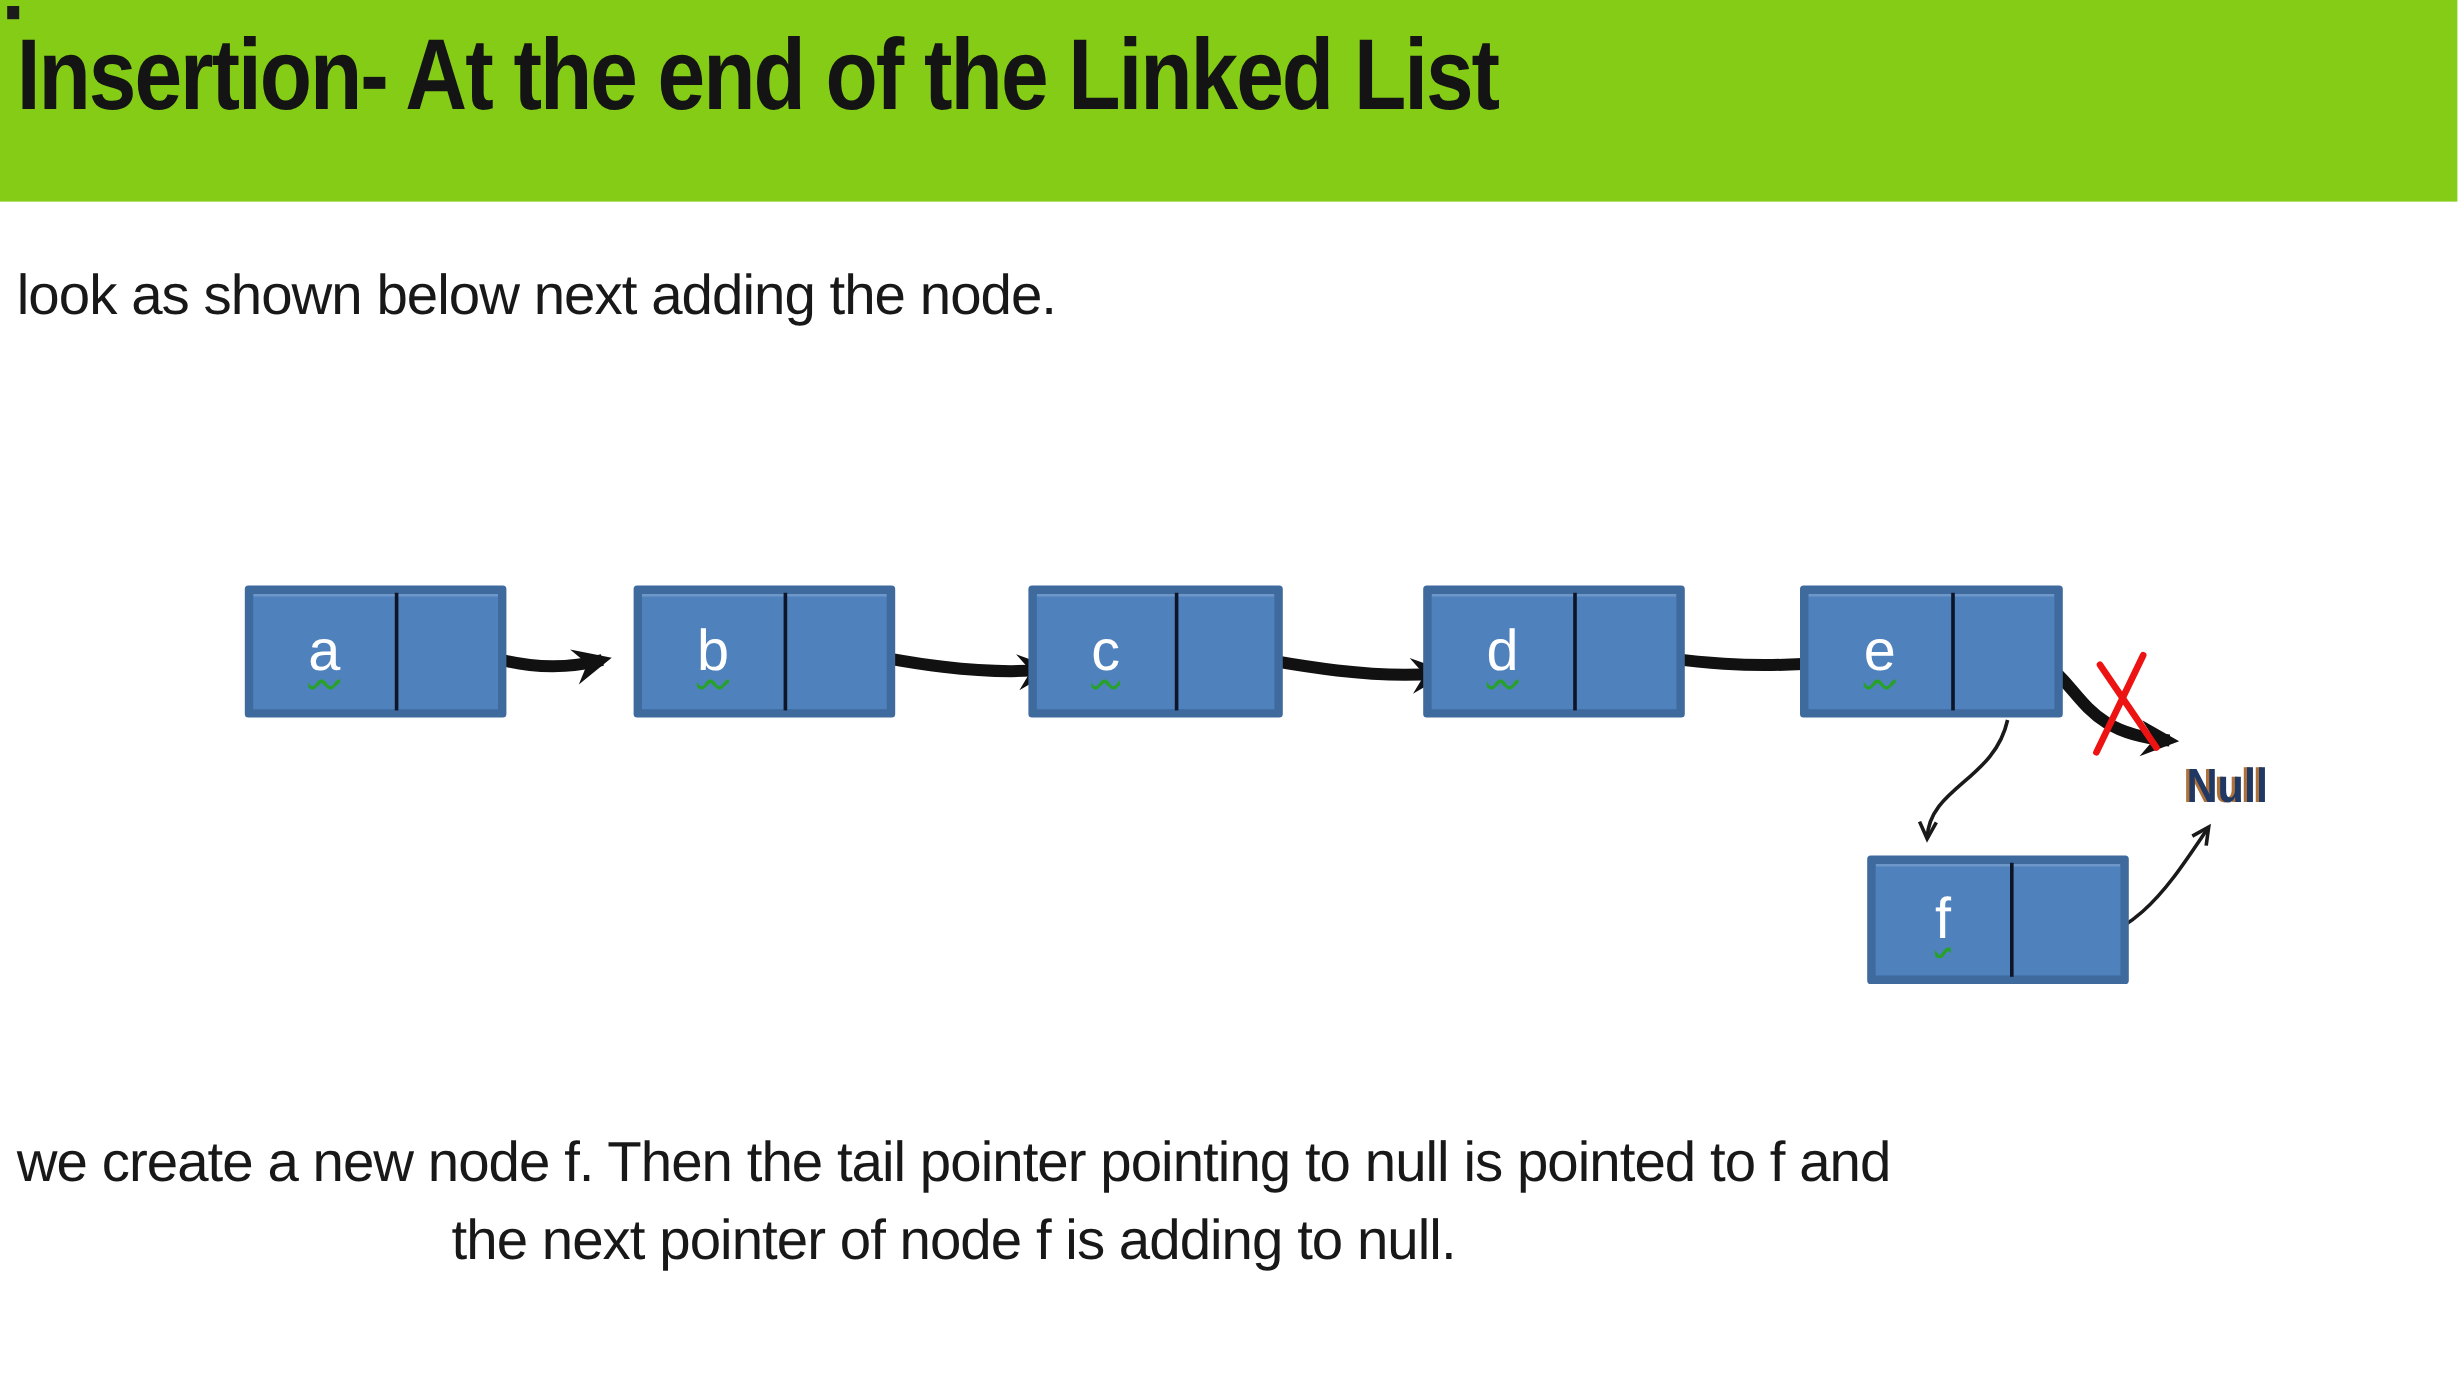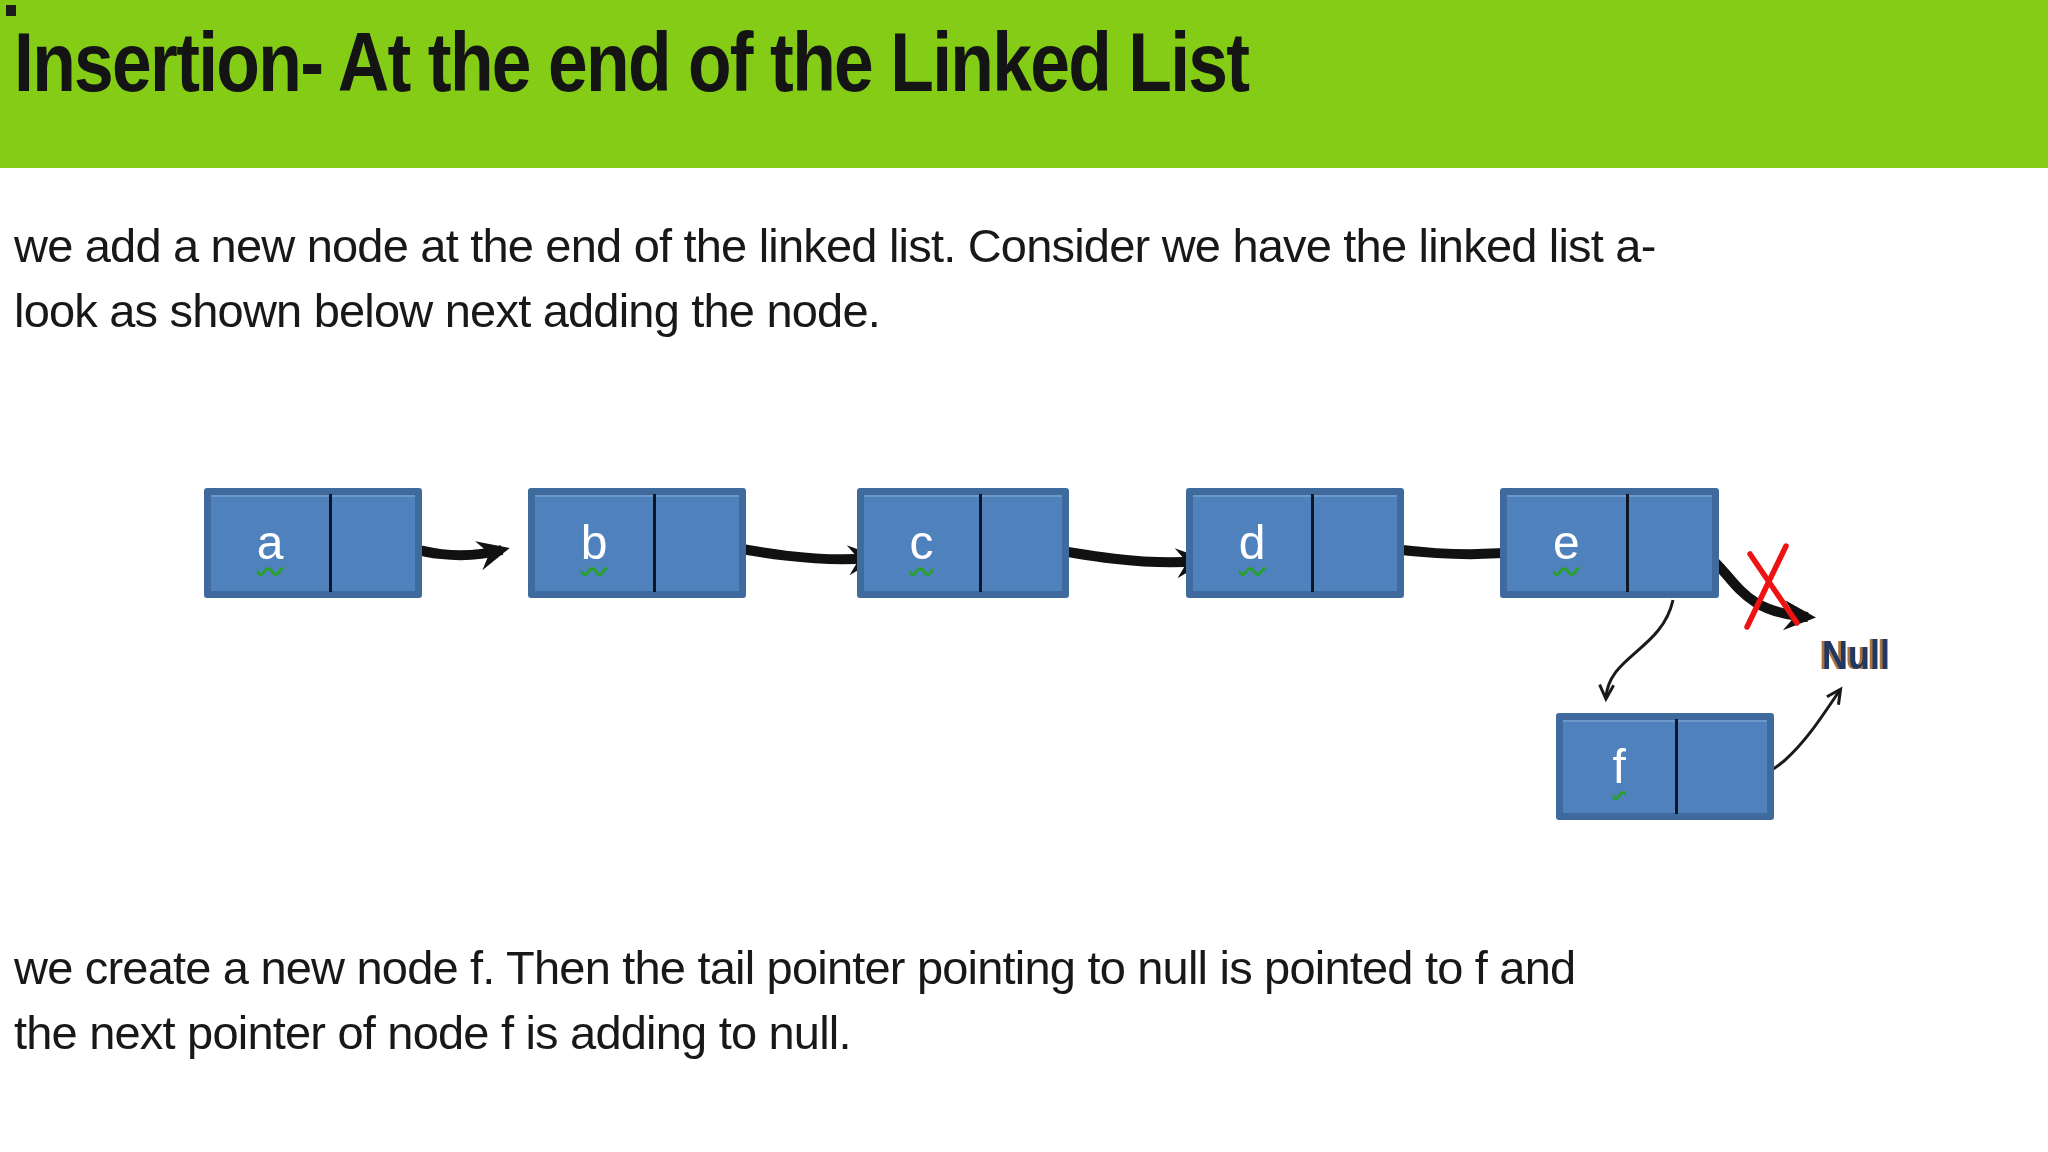--- a/index.html
+++ b/index.html
@@ -12,21 +12,21 @@
   .corner-dot{position:absolute;left:6px;top:5px;width:10px;height:11px;background:#1b1b1b;}
   .title{position:absolute;left:14px;top:14px;margin:0;
          font-size:84px;font-weight:bold;color:#141414;
          letter-spacing:-2px;white-space:nowrap;
          transform:scaleX(.85);transform-origin:0 0;}
 
   
   .para{position:absolute;left:14px;color:#181818;font-size:47px;letter-spacing:-.8px;}
   .para .line{height:65px;line-height:65px;white-space:nowrap;}
   .p1{top:213px;}
-  .p2{top:935px;}
+  .p2{top:935px;text-align:center;}
 
   
   .diagram{position:absolute;left:0;top:380px;width:2048px;height:550px;}
   .overlay{position:absolute;left:0;top:-380px;width:2048px;height:1152px;pointer-events:none;}
 
   .node{position:absolute;box-sizing:border-box;background:#4f81bd;
         border:7px solid #3f6a9d;border-radius:3px;
         box-shadow:inset 0 2px 0 rgba(255,255,255,.18);}
   .node .divider{position:absolute;left:58%;top:-1px;bottom:-1px;width:3px;background:#0d1526;}
   .node .lbl{position:absolute;left:0;top:0;width:58%;height:100%;
@@ -54,21 +54,20 @@
 <body>
 
 <div class="slide">
 
   <div class="titlebar">
     <div class="corner-dot"></div>
     <h1 class="title">Insertion- At the end of the Linked List</h1>
   </div>
 
   <div class="para p1">
-    <div class="line">we add a new node at the end of the linked list. Consider we have the linked list a-</div>
     <div class="line">look as shown below next adding the node.</div>
   </div>
 
   <div class="diagram">
 
     <svg class="overlay" viewBox="0 0 2048 1152" xmlns="http://www.w3.org/2000/svg">
       <defs>
         <marker id="head" markerUnits="userSpaceOnUse" markerWidth="40" markerHeight="40" refX="26" refY="17" orient="auto">
           <path d="M2,2 L34,17 L2,32 L13,17 Z" fill="#111111"></path>
         </marker>

